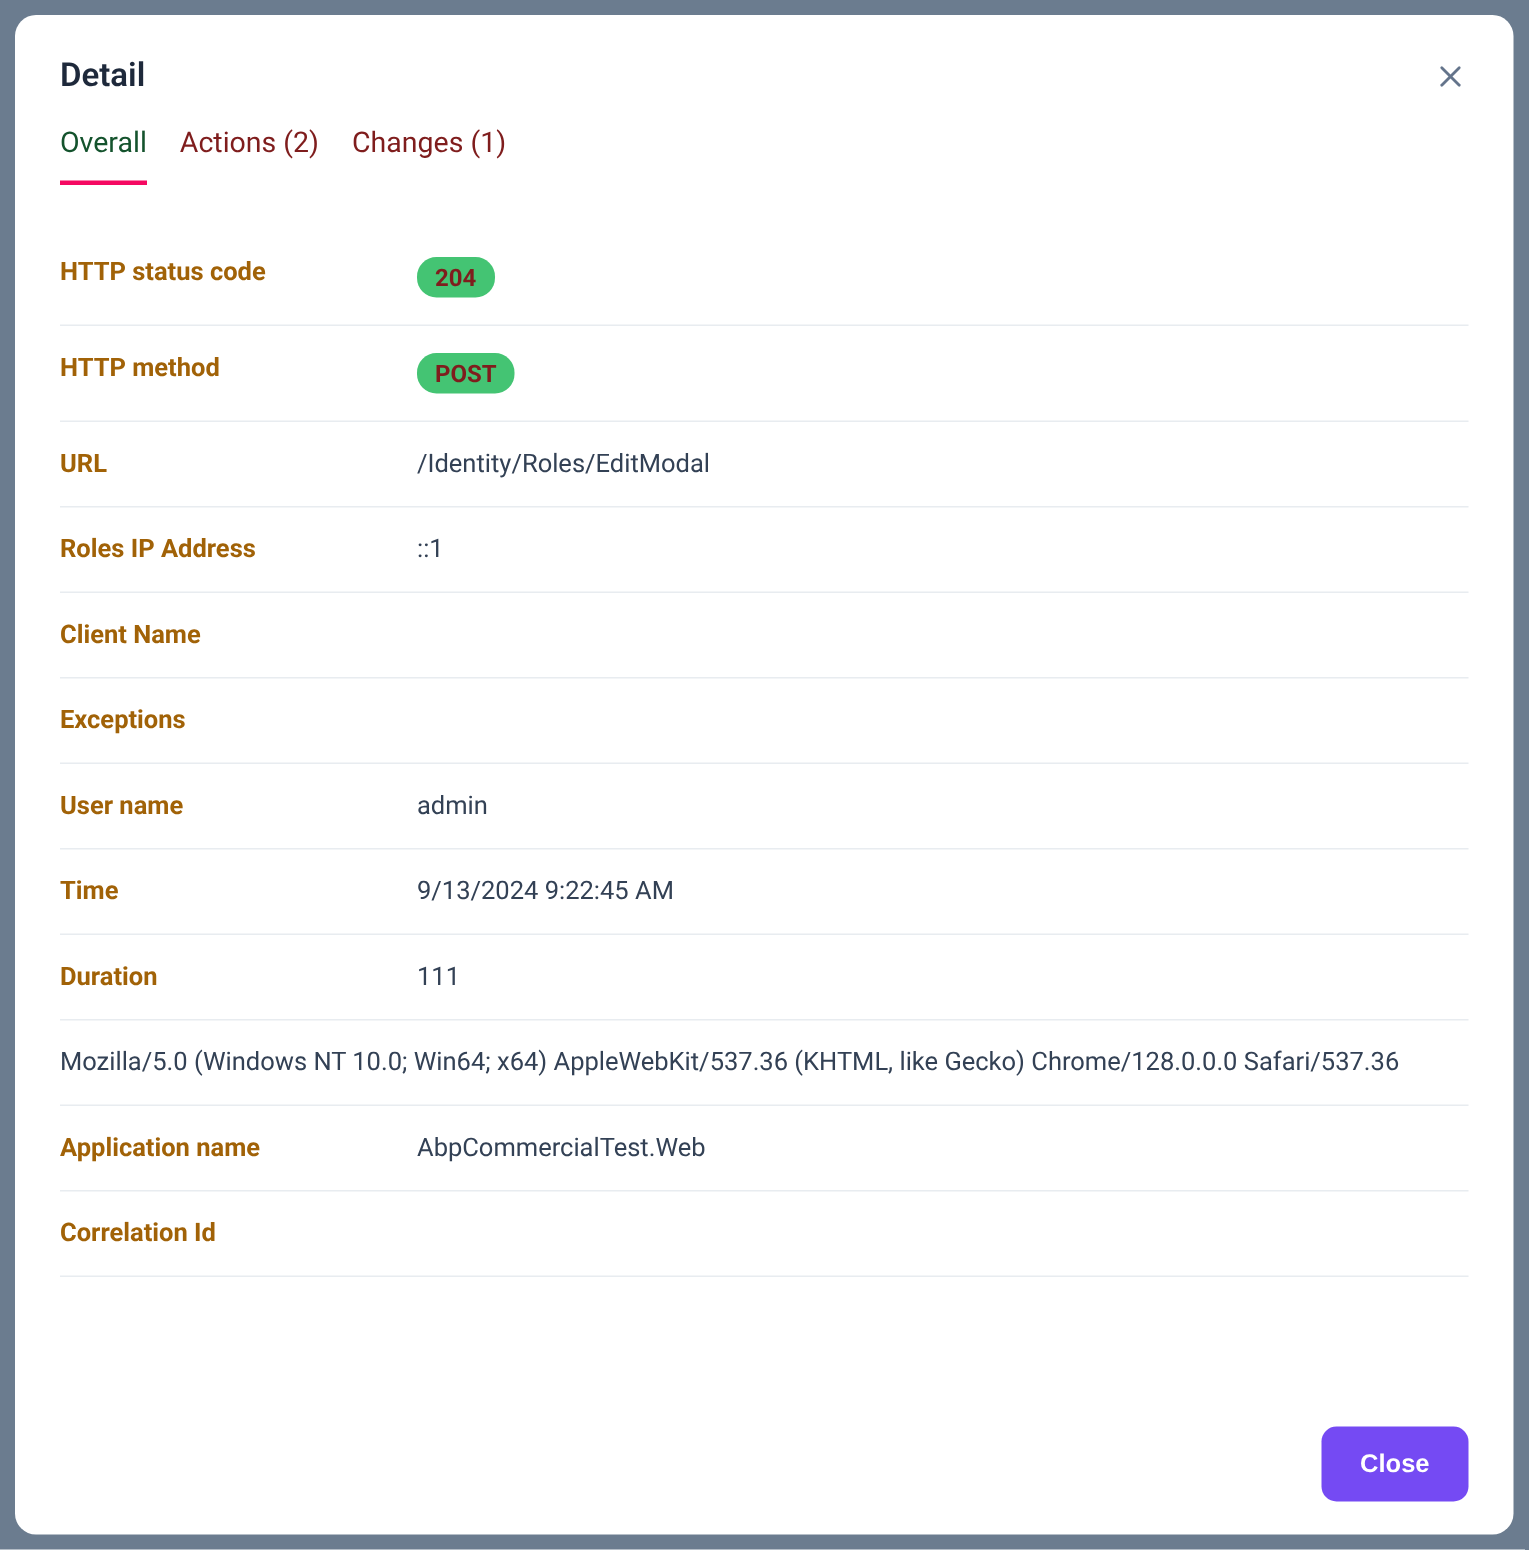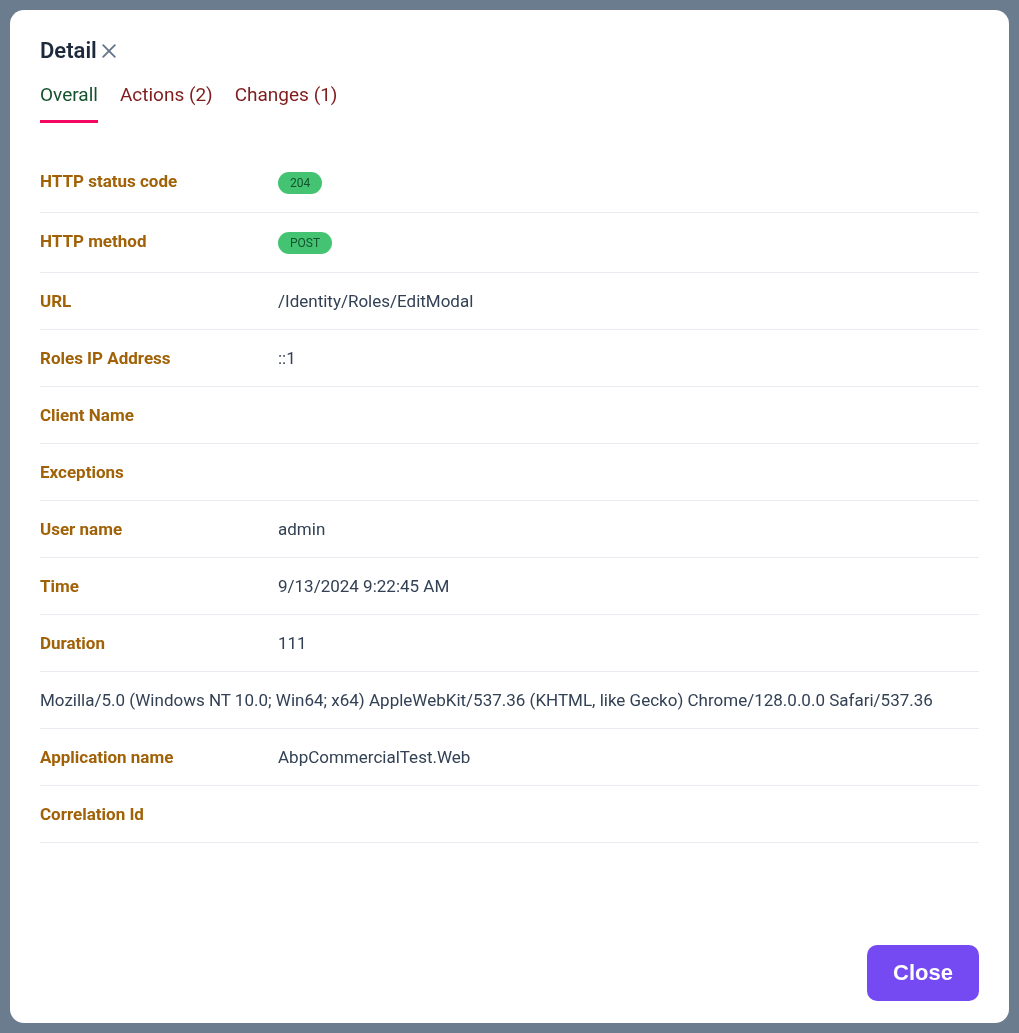--- a/index.html
+++ b/index.html
@@ -20,20 +20,21 @@
       border-radius: 14px;
       width: 100%;
       height: 100%;
       display: flex;
       flex-direction: column;
       position: relative;
     }
     .modal-header {
       padding: 28px 30px 20px 30px;
       display: flex;
+      justify-content: space-between;
       align-items: center;
     }
     .modal-title {
       font-size: 22px;
       font-weight: 600;
       color: #1e293b;
     }
     .close-icon {
       width: 24px;
       height: 24px;
@@ -100,36 +101,36 @@
     }
     .row-value {
       flex: 1;
       font-size: 17px;
       color: #334155;
       word-break: break-word;
     }
     .badge {
       display: inline-block;
       background: #44c473;
-      color: #14532d;
-      font-size: 12px;
-      font-weight: 400;
+      color: #7f1d1d;
+      font-size: 16px;
+      font-weight: 700;
       padding: 4px 12px;
       border-radius: 13px;
     }
     .modal-footer {
       padding: 22px 30px;
       display: flex;
       justify-content: flex-end;
     }
     .btn-close {
       background: #754af3;
       color: #fff;
       border: none;
-      font-size: 22px;
+      font-size: 17px;
       font-weight: 600;
       padding: 15px 26px;
       border-radius: 10px;
       cursor: pointer;
     }
     
     .tail-spacer {
       height: 220px;
     }
   </style>

